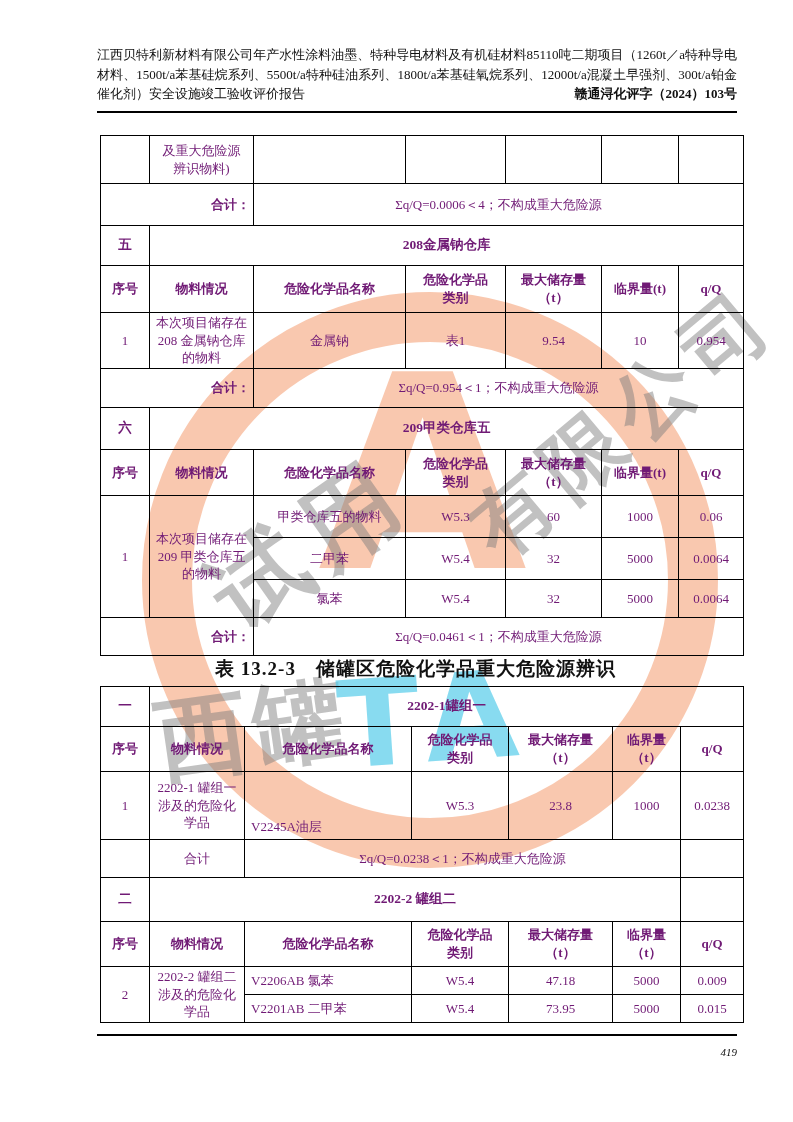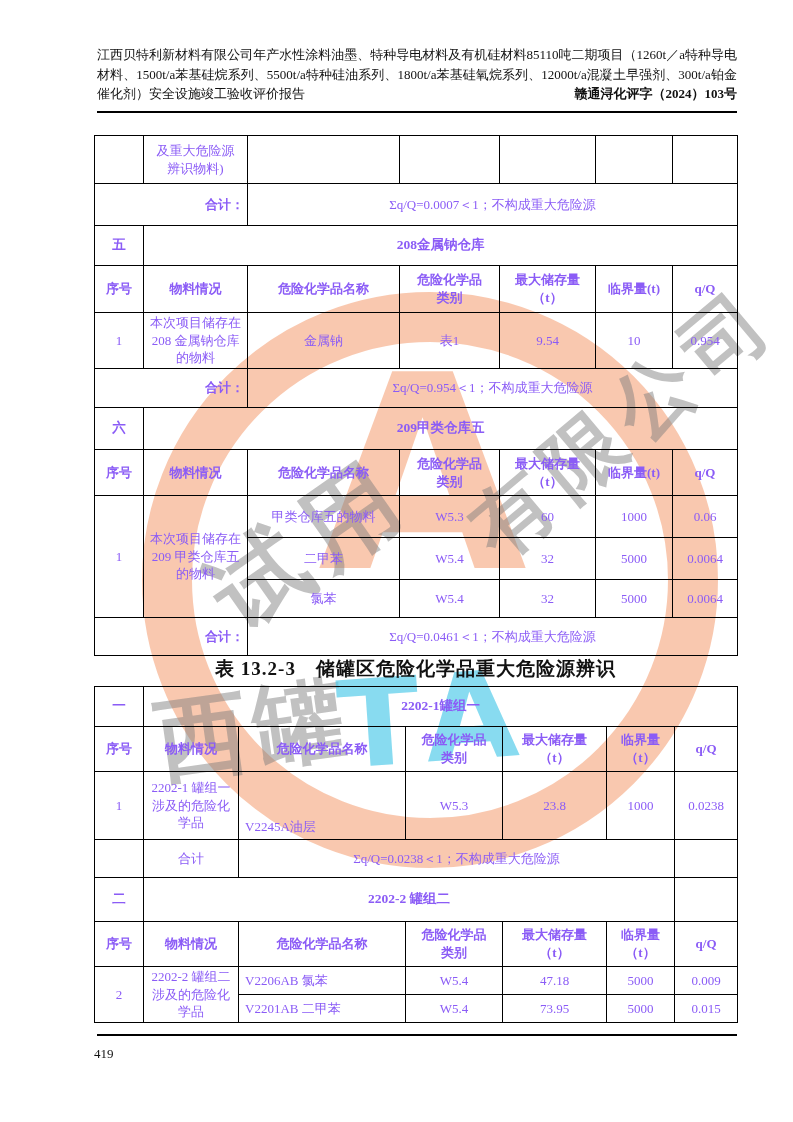--- a/index.html
+++ b/index.html
@@ -39,23 +39,23 @@
   .content{position:absolute;inset:0;z-index:1;border-radius:20px;}
   .hdr{
     position:absolute;left:97px;top:45px;width:640px;
     font-size:13px;line-height:19.5px;text-align:justify;
   }
   .docno{position:absolute;right:0;bottom:0;font-weight:bold;background:transparent;margin-top:12px;}
   .rule{position:absolute;left:97px;width:640px;height:2px;background:#000;}
   .rule-top{top:111px;}
   .rule-bottom{top:1034px;}
   table{
-    position:absolute;left:94px;width:643px;
+    position:absolute;left:100px;width:643px;
     border-collapse:collapse;table-layout:fixed;
-    font-size:13px;color:#8b5cf6;
+    font-size:13px;color:#701a75;
   }
   .t1{top:135px;}
   .t2{top:686px;}
   td,th{
     border:1px solid #000;
     text-align:center;vertical-align:middle;
     padding:1px 3px;overflow:hidden;
     font-weight:normal;line-height:1.35;
   }
   th{font-weight:bold;white-space:pre-line;}
@@ -63,21 +63,21 @@
   .sec{font-weight:bold;font-size:13.5px;}
   .preline{white-space:pre-line;}
   .left{text-align:left;padding-left:6px;}
   .vbottom{vertical-align:bottom;padding-bottom:3px;}
   .t2-title{
     position:absolute;left:94px;top:656px;width:643px;
     text-align:center;font-weight:bold;font-size:19px;letter-spacing:1px;
   }
   .pageno{
     position:absolute;left:94px;top:1046px;width:643px;
-    text-align:left;font-size:13px;
+    text-align:right;font-size:11px;font-style:italic;
   }
 </style>
 </head>
 <body>
 
 <div class="page">
 
   <div class="wm">
     <div class="wm-ring"></div>
     <div class="wm-a">A</div>
@@ -111,21 +111,21 @@
         <td class="preline">及重大危险源
 辨识物料)</td>
         <td></td>
         <td></td>
         <td></td>
         <td></td>
         <td></td>
       </tr>
       <tr style="height:42px">
         <td colspan="2" class="bold">合计：</td>
-        <td colspan="5">Σq/Q=0.0007＜1；不构成重大危险源</td>
+        <td colspan="5">Σq/Q=0.0006＜4；不构成重大危险源</td>
       </tr>
       <tr style="height:40px">
         <td class="sec">五</td>
         <td colspan="6" class="sec">208金属钠仓库</td>
       </tr>
       <tr style="height:47px">
         <th>序号</th>
         <th>物料情况</th>
         <th>危险化学品名称</th>
         <th>危险化学品

